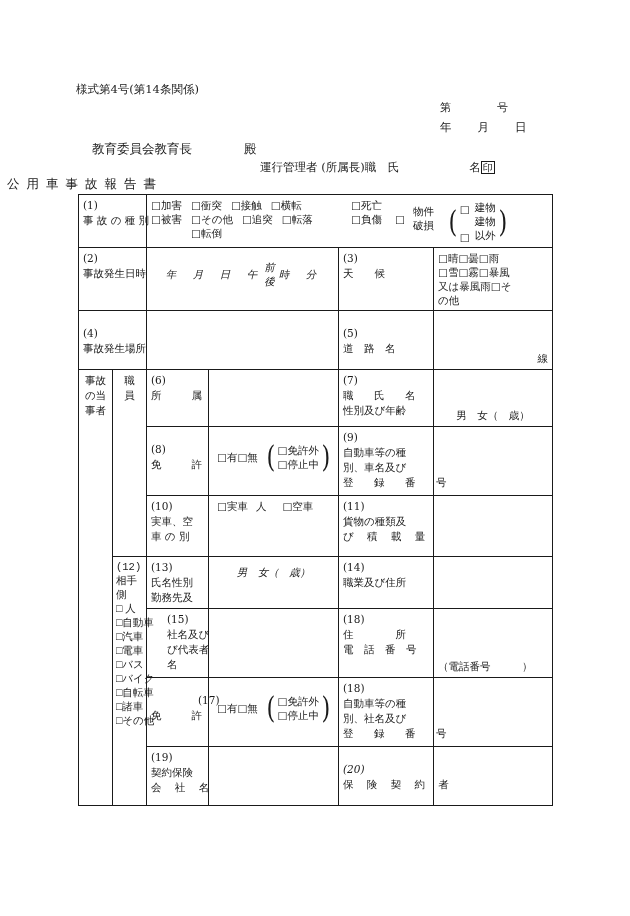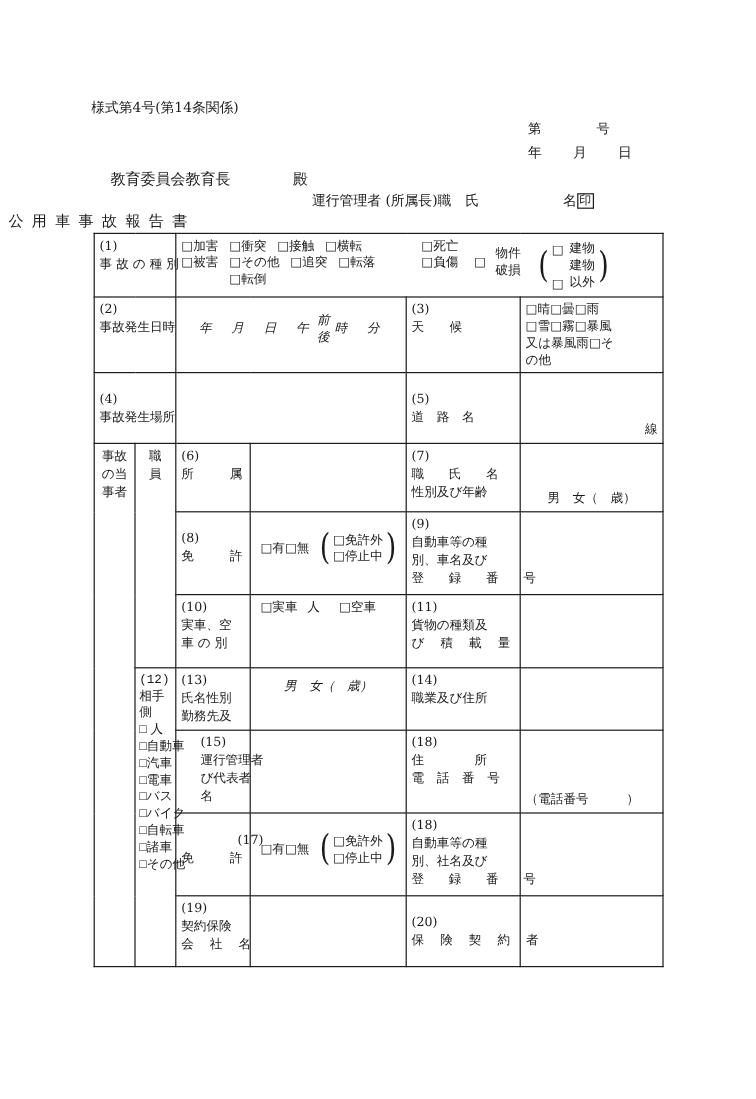--- a/index.html
+++ b/index.html
@@ -409,21 +409,21 @@
       <td>
         <div class="lbl">(14)</div>
         <div class="lbl">職業及び住所</div>
       </td>
       <td></td>
     </tr>
 
     <tr>
       <td style="height:62px;padding-left:20px;">
         <div class="lbl">(15)</div>
-        <div class="lbl">運行管理者</div>
+        <div class="lbl">社名及び</div>
         <div class="lbl">び代表者</div>
         <div class="lbl">名</div>
       </td>
       <td></td>
       <td>
         <div class="lbl">(18)</div>
         <div class="lbl">住　　　　所</div>
         <div class="lbl">電　話　番　号</div>
       </td>
       <td style="vertical-align:bottom;">
@@ -460,21 +460,21 @@
     </tr>
 
     <tr>
       <td style="height:52px;margin-left:16px;">
         <div class="lbl">(19)</div>
         <div class="lbl">契約保険</div>
         <div class="lbl spread2">会 社 名</div>
       </td>
       <td></td>
       <td>
-        <div class="lbl" style="padding-top:12px;">(20)</div>
+        <div class="lbl" style="padding-top:12px;font-style:italic;">(20)</div>
         <div class="lbl spread2">保 険 契 約 者</div>
       </td>
       <td></td>
     </tr>
 
   </tbody>
       </table>
   </div>
 
 </div>

